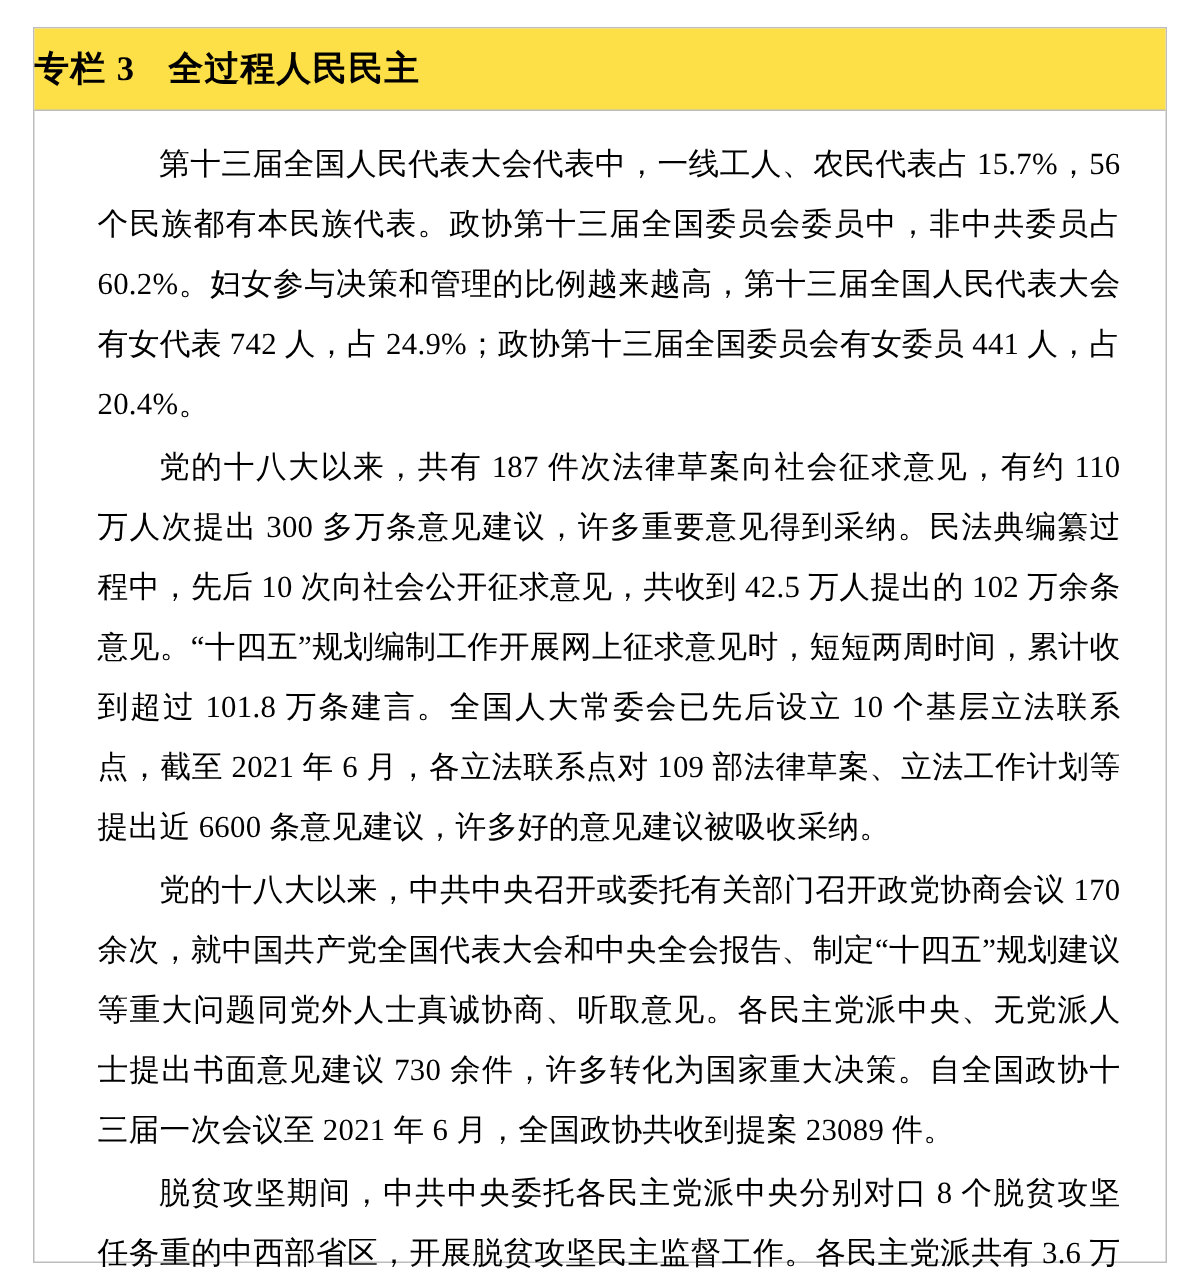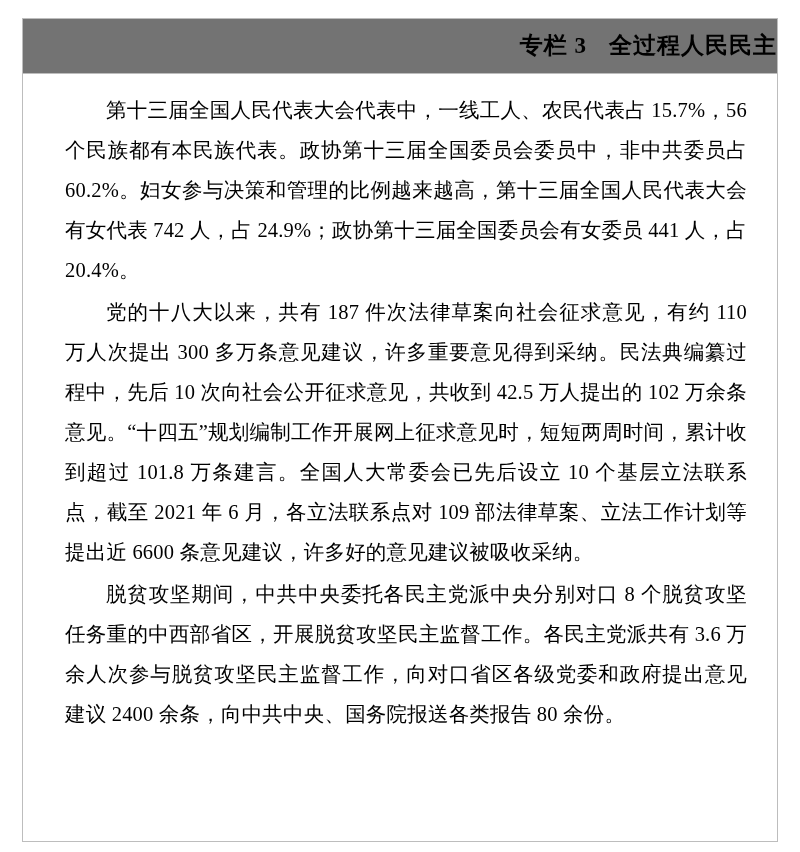--- a/index.html
+++ b/index.html
@@ -24,23 +24,23 @@
   .box {
     box-sizing: border-box;
     border: 1px solid #bdbdbd;
     width: 100%;
     height: 100%;
     background: #ffffff;
     display: flex;
     flex-direction: column;
   }
   .box-header {
-    background: #737373;
+    background: #fde047;
     border-bottom: 1px solid #bdbdbd;
-    text-align: right;
+    text-align: left;
     padding: 11px 0 12px 0;
     flex: 0 0 auto;
   }
   .box-header .title {
     font-size: 23px;
     font-weight: bold;
     letter-spacing: 1px;
     font-family: "Liberation Serif", "DejaVu Serif", serif;
   }
   .box-header .title .gap {
@@ -69,16 +69,17 @@
 <div class="page">
   <div class="box">
     <div class="box-header">
       <div class="title">
         <span>专栏 3</span><span class="gap"></span><span>全过程人民民主</span>
       </div>
     </div>
     <div class="box-body">
       <p class="para">第十三届全国人民代表大会代表中，一线工人、农民代表占 15.7%，56 个民族都有本民族代表。政协第十三届全国委员会委员中，非中共委员占 60.2%。妇女参与决策和管理的比例越来越高，第十三届全国人民代表大会有女代表 742 人，占 24.9%；政协第十三届全国委员会有女委员 441 人，占 20.4%。</p>
       <p class="para">党的十八大以来，共有 187 件次法律草案向社会征求意见，有约 110 万人次提出 300 多万条意见建议，许多重要意见得到采纳。民法典编纂过程中，先后 10 次向社会公开征求意见，共收到 42.5 万人提出的 102 万余条意见。“十四五”规划编制工作开展网上征求意见时，短短两周时间，累计收到超过 101.8 万条建言。全国人大常委会已先后设立 10 个基层立法联系点，截至 2021 年 6 月，各立法联系点对 109 部法律草案、立法工作计划等提出近 6600 条意见建议，许多好的意见建议被吸收采纳。</p>
+      <p class="para">党的十八大以来，中共中央召开或委托有关部门召开政党协商会议 170 余次，就中国共产党全国代表大会和中央全会报告、制定“十四五”规划建议等重大问题同党外人士真诚协商、听取意见。各民主党派中央、无党派人士提出书面意见建议 730 余件，许多转化为国家重大决策。自全国政协十三届一次会议至 2021 年 6 月，全国政协共收到提案 23089 件。</p>
       <p class="para">脱贫攻坚期间，中共中央委托各民主党派中央分别对口 8 个脱贫攻坚任务重的中西部省区，开展脱贫攻坚民主监督工作。各民主党派共有 3.6 万余人次参与脱贫攻坚民主监督工作，向对口省区各级党委和政府提出意见建议 2400 余条，向中共中央、国务院报送各类报告 80 余份。</p>
     </div>
   </div>
 </div>
 
 </body></html>

